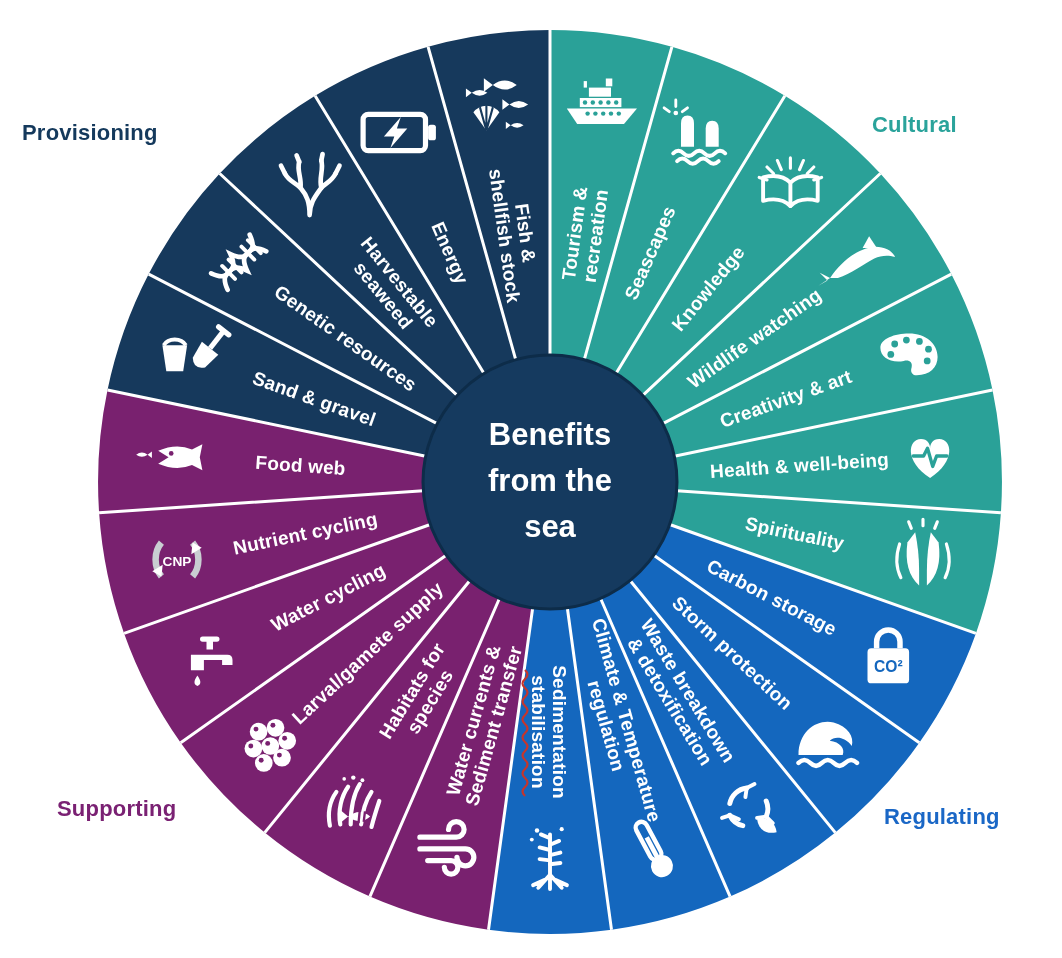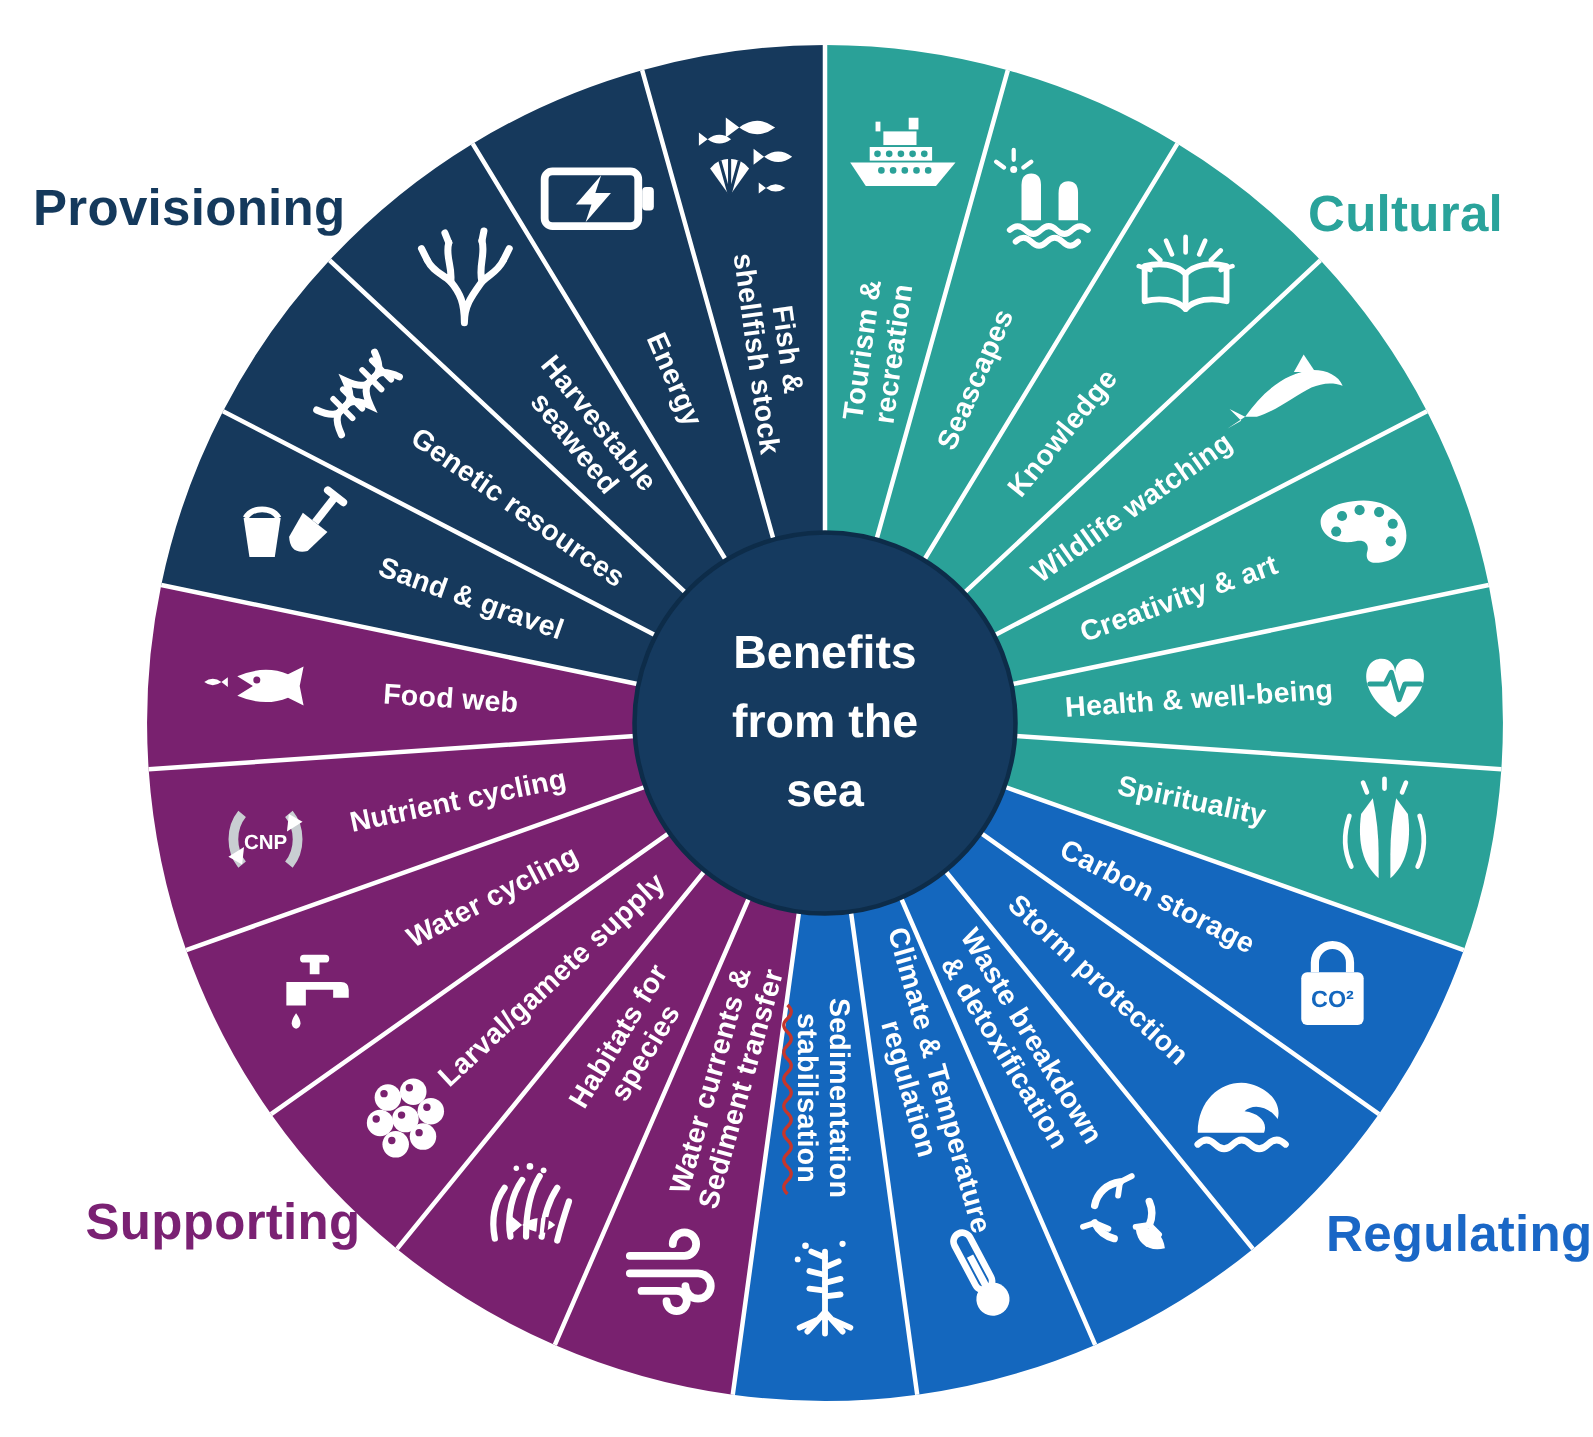--- a/index.html
+++ b/index.html
@@ -2,23 +2,23 @@
 <html><head>
 <meta charset="utf-8">
 <style>
   html,body{margin:0;padding:0;background:#ffffff;}
   .stage{position:relative;width:1062px;height:958px;background:#ffffff;overflow:hidden;
          font-family:"Liberation Sans",sans-serif;}
   svg text{font-family:"Liberation Sans",sans-serif;}
   .seg-label{fill:#ffffff;font-size:19px;font-weight:bold;text-anchor:middle;letter-spacing:.2px;}
   .center-title{fill:#ffffff;font-size:31px;font-weight:bold;text-anchor:middle;}
   .squiggle{fill:none;stroke-width:2.2px;}
-  .cat-label{position:absolute;font-size:34px;font-weight:bold;letter-spacing:.2px;white-space:nowrap;}
+  .cat-label{position:absolute;font-size:22px;font-weight:bold;letter-spacing:.2px;white-space:nowrap;}
   #cat-provisioning{left:22px;top:120px;}
-  #cat-cultural{left:872px;top:112px;margin-top:12px;}
+  #cat-cultural{left:872px;top:112px;}
   #cat-regulating{left:884px;top:804px;}
   #cat-supporting{left:57px;top:796px;}
 </style>
 </head>
 <body>
 
 <div class="stage">
   <svg id="wheel" width="1062" height="958" viewBox="0 0 1062 958">
       <path d="M550 355 L550 30 A452 452 0 0 1 671.9 46.8 L584.3 359.7 A127 127 0 0 0 550 355 Z" fill="#2AA198"></path>
       <path d="M584.3 359.7 L671.9 46.8 A452 452 0 0 1 784.9 95.8 L616 373.5 A127 127 0 0 0 584.3 359.7 Z" fill="#2AA198"></path>

